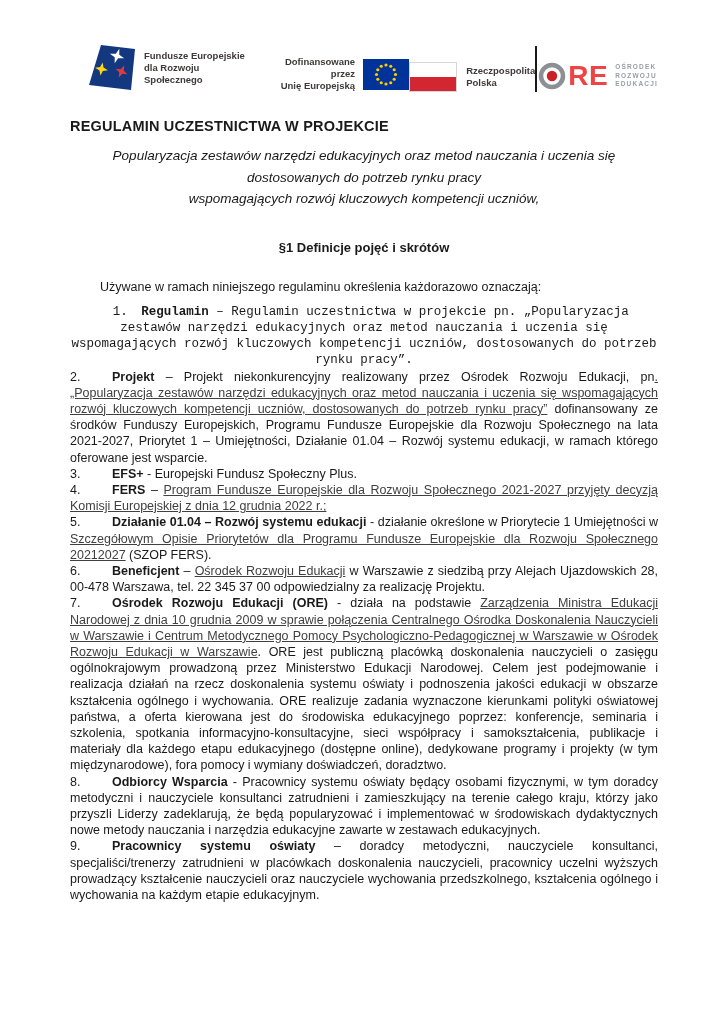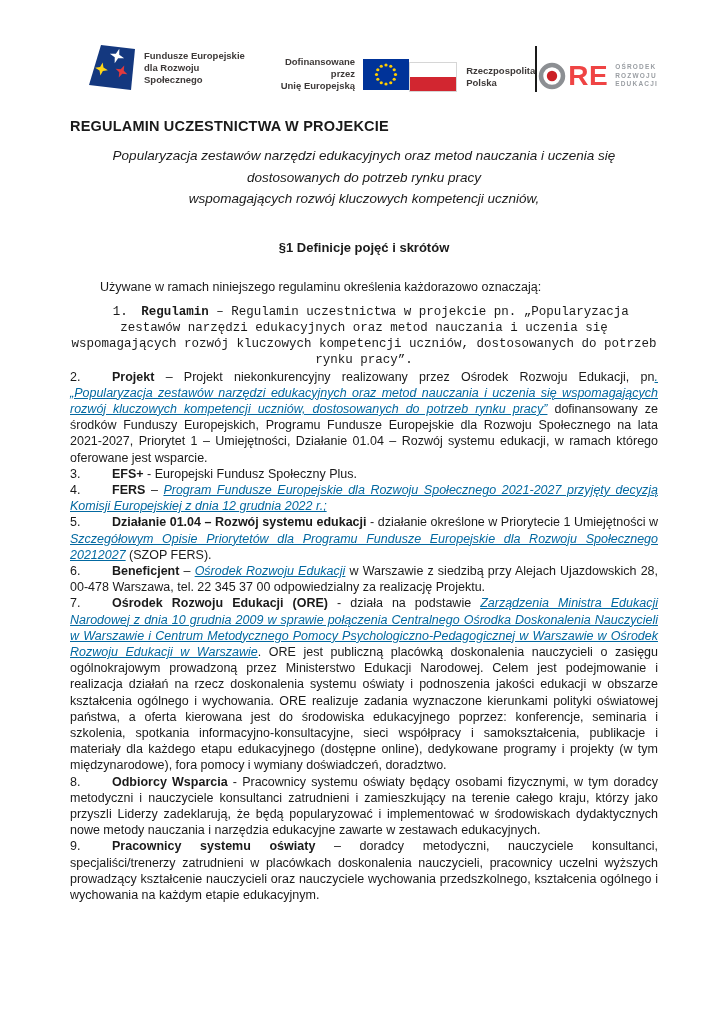--- a/index.html
+++ b/index.html
@@ -79,24 +79,23 @@
     font-size: 12.5px;
     line-height: 16.2px;
     color: #1a1a1a;
   }
   .def .num {
     display: inline-block;
     width: 42px;
   }
   .def .bold { font-weight: bold; }
   .def a.link {
-    color: #0369a1;
+    color: #404040;
     text-decoration: underline;
     cursor: pointer;
-    font-style: italic;
   }
 </style>
 </head>
 <body>
 
 <div class="page">
 
   <div class="logos-row">
 
     <div class="logo">

